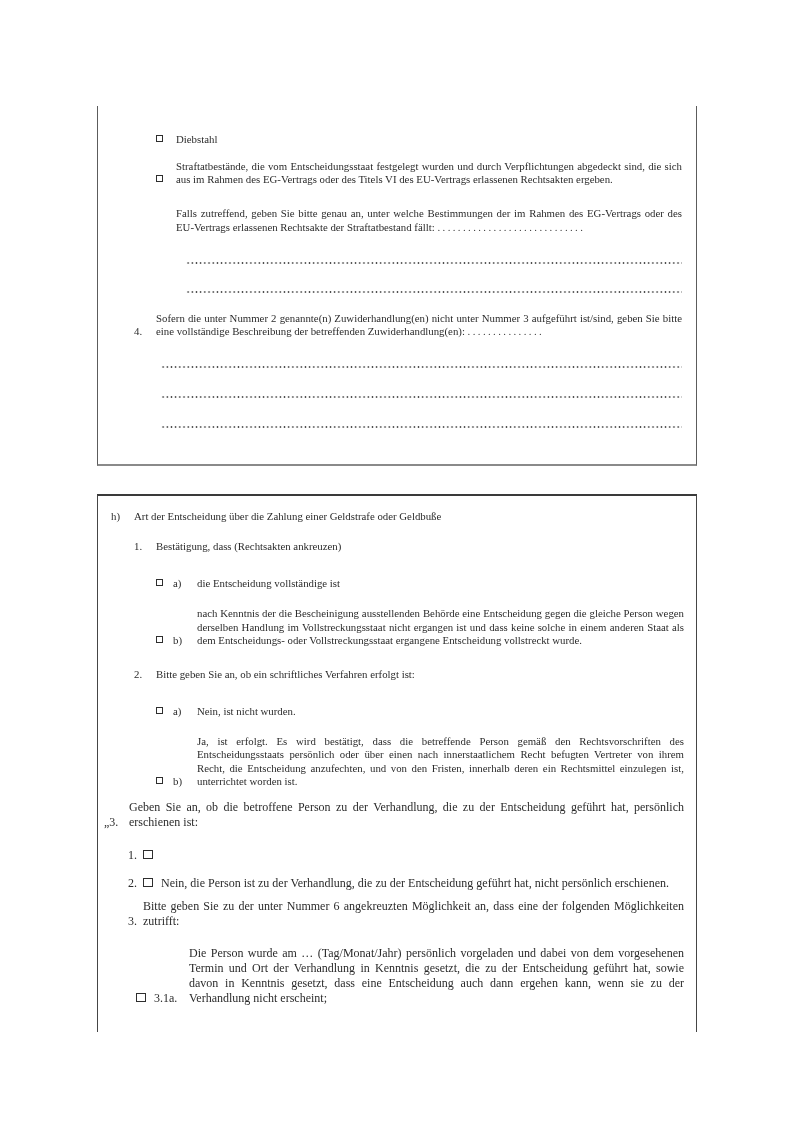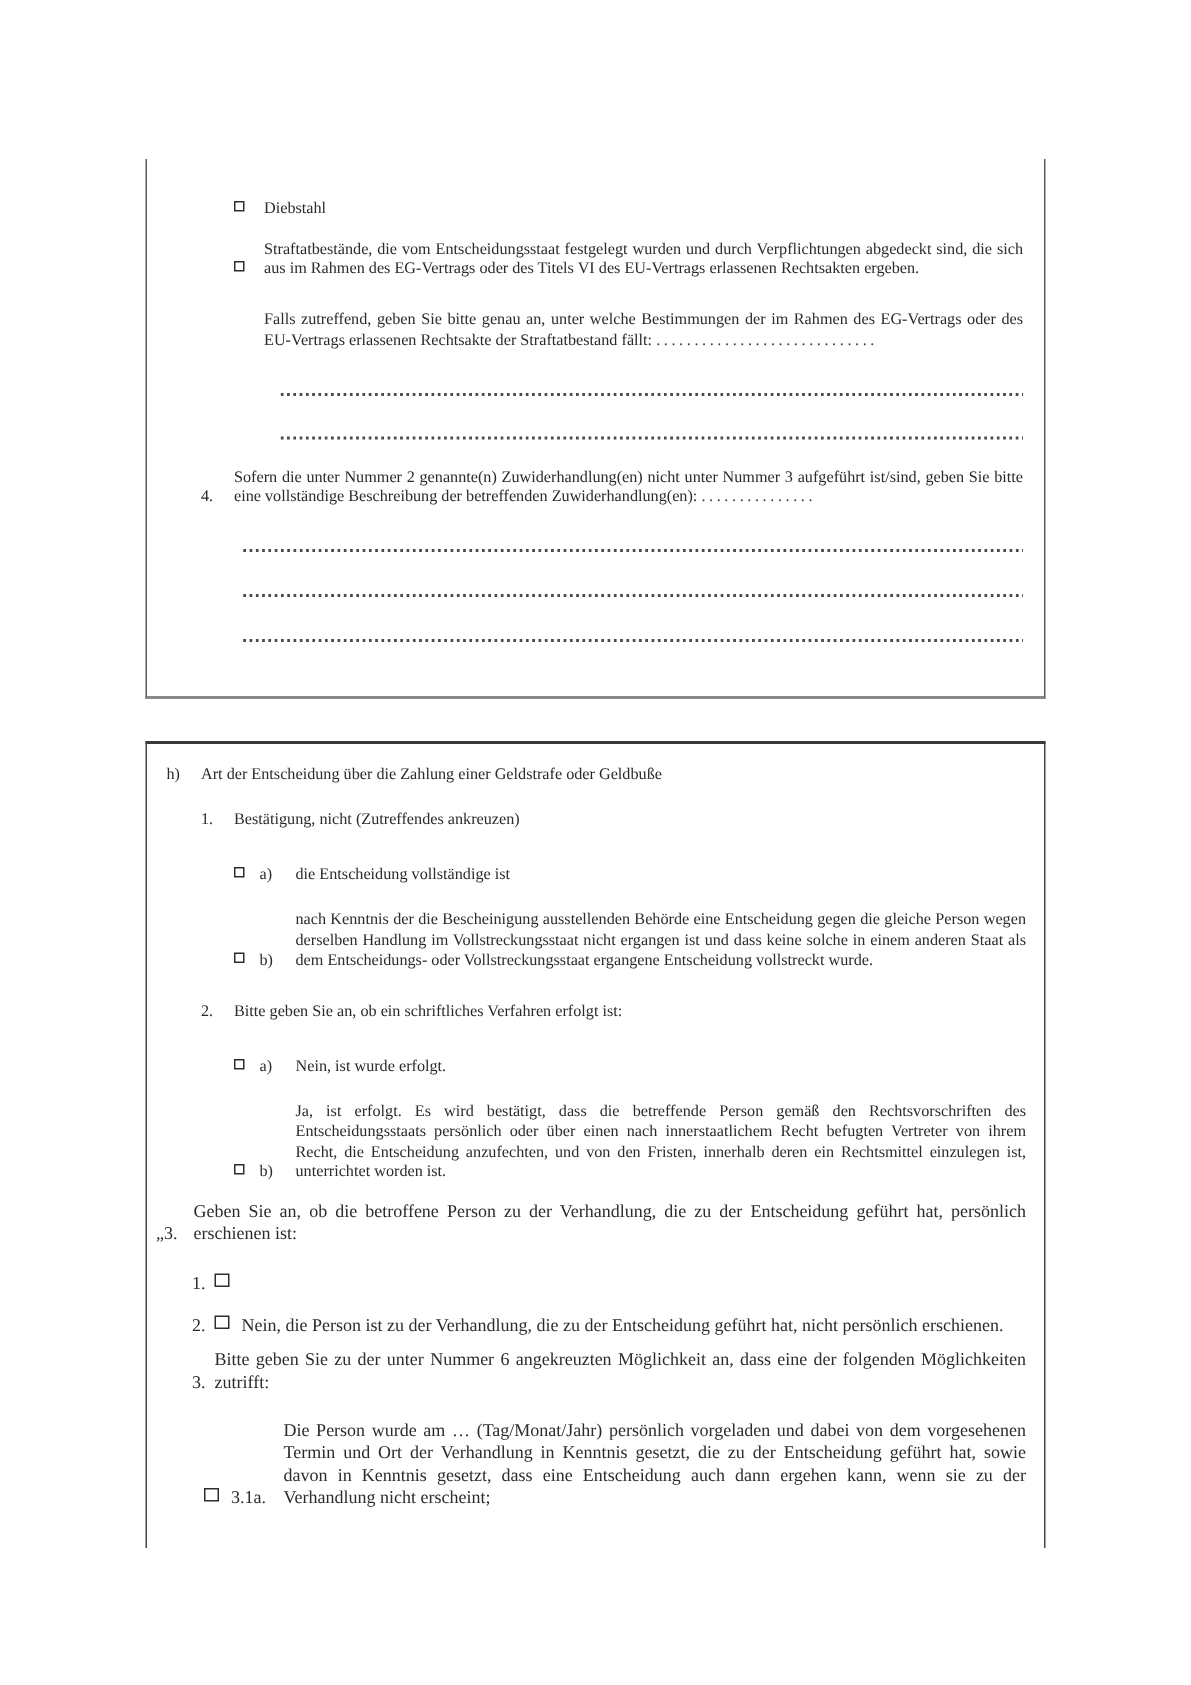--- a/index.html
+++ b/index.html
@@ -126,21 +126,21 @@
 
   <div class="box2">
 
     <div class="row r-h">
       <div class="cell-h t">h)</div>
       <div class="grow t">Art der Entscheidung über die Zahlung einer Geldstrafe oder Geldbuße</div>
     </div>
 
     <div class="row r-s1">
       <div class="cell-num t">1.</div>
-      <div class="grow t">Bestätigung, nicht (Zutreffendes ankreuzen)</div>
+      <div class="grow t">Bestätigung, dass (Rechtsakten ankreuzen)</div>
     </div>
 
     <div class="row r-s1a">
       <div class="cell-cb2"><span class="cb"></span></div>
       <div class="cell-let t">a)</div>
       <div class="grow t">die Entscheidung vollständige ist</div>
     </div>
 
     <div class="row r-s1b">
       <div class="cell-cb2"><span class="cb"></span></div>
@@ -149,21 +149,21 @@
     </div>
 
     <div class="row r-s2">
       <div class="cell-num t">2.</div>
       <div class="grow t">Bitte geben Sie an, ob ein schriftliches Verfahren erfolgt ist:</div>
     </div>
 
     <div class="row r-s2a">
       <div class="cell-cb2"><span class="cb"></span></div>
       <div class="cell-let t">a)</div>
-      <div class="grow t">Nein, ist wurde erfolgt.</div>
+      <div class="grow t">Nein, ist nicht wurden.</div>
     </div>
 
     <div class="row r-s2b">
       <div class="cell-cb2"><span class="cb"></span></div>
       <div class="cell-let t">b)</div>
       <div class="grow t">Ja, ist erfolgt. Es wird bestätigt, dass die betreffende Person gemäß den Rechtsvorschriften des Entscheidungsstaats persönlich oder über einen nach innerstaatlichem Recht befugten Vertreter von ihrem Recht, die Entscheidung anzufechten, und von den Fristen, innerhalb deren ein Rechtsmittel einzulegen ist, unterrichtet worden ist.</div>
     </div>
 
     <div class="row r-s3">
       <div class="cell-s3lab t3">„3.</div>

